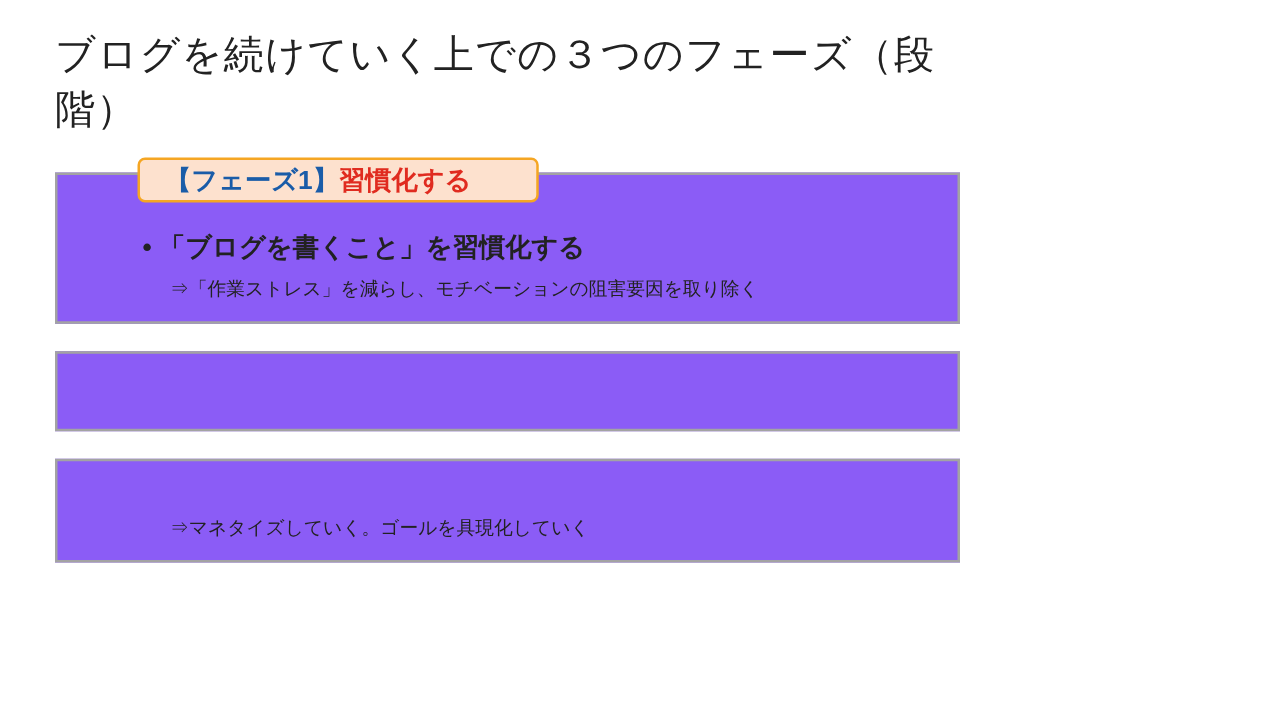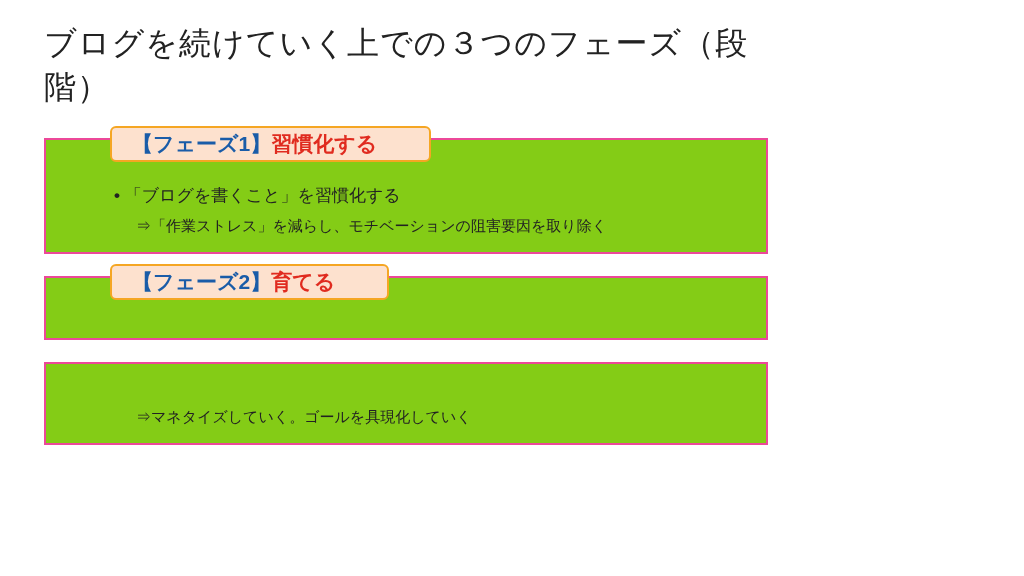--- a/index.html
+++ b/index.html
@@ -1,41 +1,41 @@
 <!DOCTYPE html>
 <html><head>
 <meta charset="utf-8">
 <style>
   * { box-sizing: border-box; margin: 0; padding: 0; }
   html, body { width: 1024px; height: 576px; background: #fff; font-family: "Hiragino Sans", "Meiryo", "Yu Gothic", sans-serif; }
   .slide { width: 812px; height: 576px; padding: 22px 44px 20px 44px; position: relative; }
   .title { font-size: 32px; font-weight: 400; color: #222; margin-bottom: 28px; letter-spacing: 1px; }
   .phase-block { position: relative; margin-bottom: 22px; }
   .phase-card {
-    border: 2px solid #ec4899;
-    background: #84cc16;
+    border: 2px solid #a3a3a3;
+    background: #8b5cf6;
     padding: 44px 28px 16px 68px;
     position: relative;
   }
   .phase-header {
     position: absolute;
     top: -14px;
     left: 64px;
     background: #fde1ce;
     border: 2px solid #f5a623;
     border-radius: 6px;
     padding: 2px 52px 2px 20px;
     font-size: 21px;
     font-weight: 600;
     color: #1a5ca8;
   }
   .phase-header .red { color: #e02b1f; }
   .card-line1 {
-    font-size: 17px;
-    font-weight: 400;
+    font-size: 21px;
+    font-weight: 700;
     color: #222;
     margin-bottom: 10px;
   }
   .card-line1::before {
     content: "• ";
     font-weight: 700;
   }
   .card-line2 {
     font-size: 15px;
     font-weight: 400;
@@ -54,23 +54,20 @@
       <div class="phase-header">
         <span>【フェーズ1】</span><span class="red">習慣化する</span>
       </div>
       <div class="card-line1">「ブログを書くこと」を習慣化する</div>
       <div class="card-line2">⇒「作業ストレス」を減らし、モチベーションの阻害要因を取り除く</div>
     </div>
   </div>
 
   <div class="phase-block">
     <div class="phase-card">
-      <div class="phase-header">
-        <span>【フェーズ2】</span><span class="red">育てる</span>
-      </div>
     </div>
   </div>
 
   <div class="phase-block">
     <div class="phase-card">
       <div class="card-line2">⇒マネタイズしていく。ゴールを具現化していく</div>
     </div>
   </div>
 
 </div>

